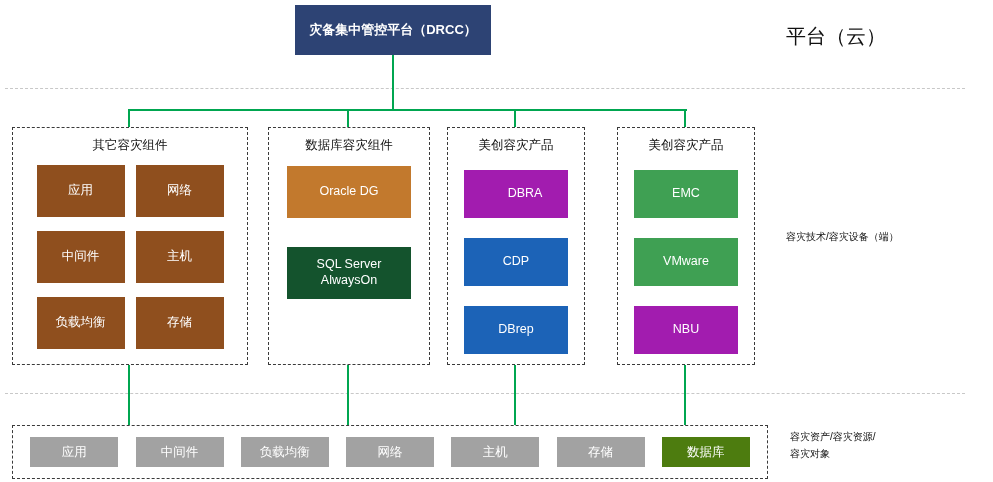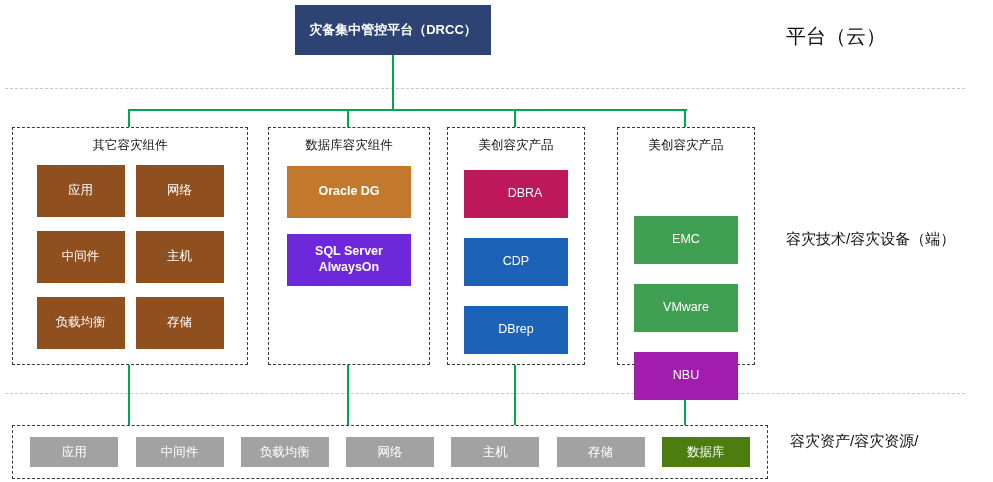--- a/index.html
+++ b/index.html
@@ -76,21 +76,21 @@
   .grid2 {
     display: grid;
     grid-template-columns: repeat(2, 88px);
     gap: 14px 11px;
     justify-content: center;
     margin-top: 11px;
   }
   .grid2 .box { height: 52px; }
 
   .stack { display: flex; flex-direction: column; align-items: center; }
-  .g2 .stack { margin-top: 12px; gap: 16px; font-weight: bold; }
+  .g2 .stack { margin-top: 12px; gap: 29px; }
   .g2 .stack .box { width: 124px; height: 52px; padding: 0 8px; }
   .g3 .stack, .g4 .stack { margin-top: 16px; gap: 20px; }
   .g3 .stack .box, .g4 .stack .box { width: 104px; height: 48px; }
 
   
   .bottom-box {
     position: absolute;
     left: 12px; top: 425px;
     width: 756px; height: 54px;
     border: 1.5px dashed #3a3a3a;
@@ -100,22 +100,22 @@
   .gray-box {
     width: 88px; height: 30px;
     color: #ffffff; font-size: 12.5px;
     display: flex; align-items: center; justify-content: center;
     background: #a2a2a2;
   }
 
   
   .layer-label { position: absolute; color: #111111; }
   .label-cloud  { left: 786px; top: 23px;  font-size: 20px; }
-  .label-tech   { left: 786px; top: 230px; font-size: 15px; }
-  .label-assets { left: 790px; top: 428px; font-size: 15px; line-height: 1.7; }
+  .label-tech   { left: 786px; top: 230px; font-size: 10px; }
+  .label-assets { left: 790px; top: 428px; font-size: 10px; line-height: 1.7; }
 </style>
 </head>
 <body>
 
 <div class="canvas">
 
   <div class="platform-box" style="background-color: rgb(45, 67, 116); font-weight: bold;">
     <span>灾备集中管控平台（DRCC）</span>
   </div>
 
@@ -142,51 +142,52 @@
       <div class="box" style="background-color: rgb(143, 79, 30);">主机</div>
       <div class="box" style="background-color: rgb(143, 79, 30);">负载均衡</div>
       <div class="box" style="background-color: rgb(143, 79, 30);">存储</div>
     </div>
   </div>
 
   <div class="group g2">
     <div class="group-title">数据库容灾组件</div>
     <div class="stack">
       <div class="box" style="background-color: rgb(194, 121, 45);">Oracle DG</div>
-      <div class="box" style="background-color: #6d28d9;">SQL Server AlwaysOn</div>
+      <div class="box" style="background-color: #14532d;">SQL Server AlwaysOn</div>
     </div>
   </div>
 
   <div class="group g3">
     <div class="group-title">美创容灾产品</div>
     <div class="stack">
-      <div class="box" style="background-color: #be185d; padding-left: 18px;">DBRA</div>
+      <div class="box" style="background-color: #a21caf; padding-left: 18px;">DBRA</div>
       <div class="box" style="background-color: rgb(28, 99, 183);">CDP</div>
       <div class="box" style="background-color: rgb(28, 99, 183);">DBrep</div>
     </div>
   </div>
 
   <div class="group g4">
     <div class="group-title">美创容灾产品</div>
     <div class="stack">
-      <div class="box" style="background-color: rgb(63, 160, 83); margin-top: 46px;">EMC</div>
+      <div class="box" style="background-color: rgb(63, 160, 83);">EMC</div>
       <div class="box" style="background-color: rgb(63, 160, 83);">VMware</div>
       <div class="box" style="background-color: #a21caf;">NBU</div>
     </div>
   </div>
 
   <div class="bottom-box">
     <div class="gray-box" style="background-color: rgb(162, 162, 162);">应用</div>
     <div class="gray-box" style="background-color: rgb(162, 162, 162);">中间件</div>
     <div class="gray-box" style="background-color: rgb(162, 162, 162);">负载均衡</div>
     <div class="gray-box" style="background-color: rgb(162, 162, 162);">网络</div>
     <div class="gray-box" style="background-color: rgb(162, 162, 162);">主机</div>
     <div class="gray-box" style="background-color: rgb(162, 162, 162);">存储</div>
     <div class="gray-box" style="background-color: #4d7c0f;">数据库</div>
   </div>
 
   <div class="layer-label label-cloud">平台（云）</div>
   <div class="layer-label label-tech">容灾技术/容灾设备（端）</div>
   <div class="layer-label label-assets">
     <div>容灾资产/容灾资源/</div>
+    <div>容灾对象</div>
   </div>
 
 </div>
 
 </body></html>

